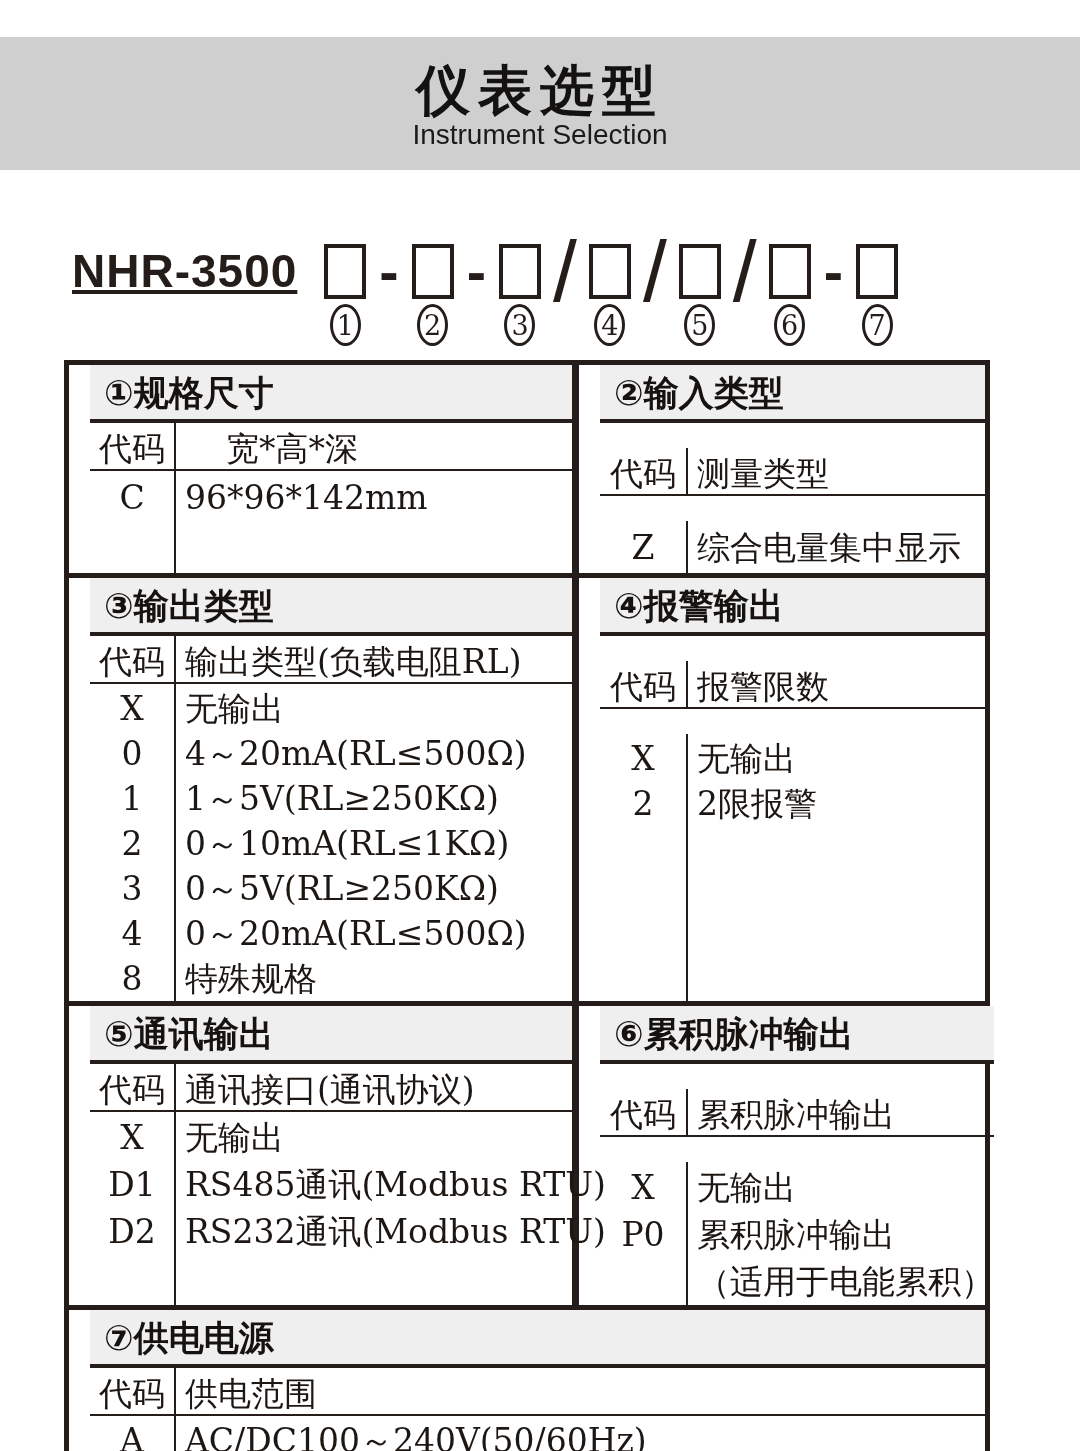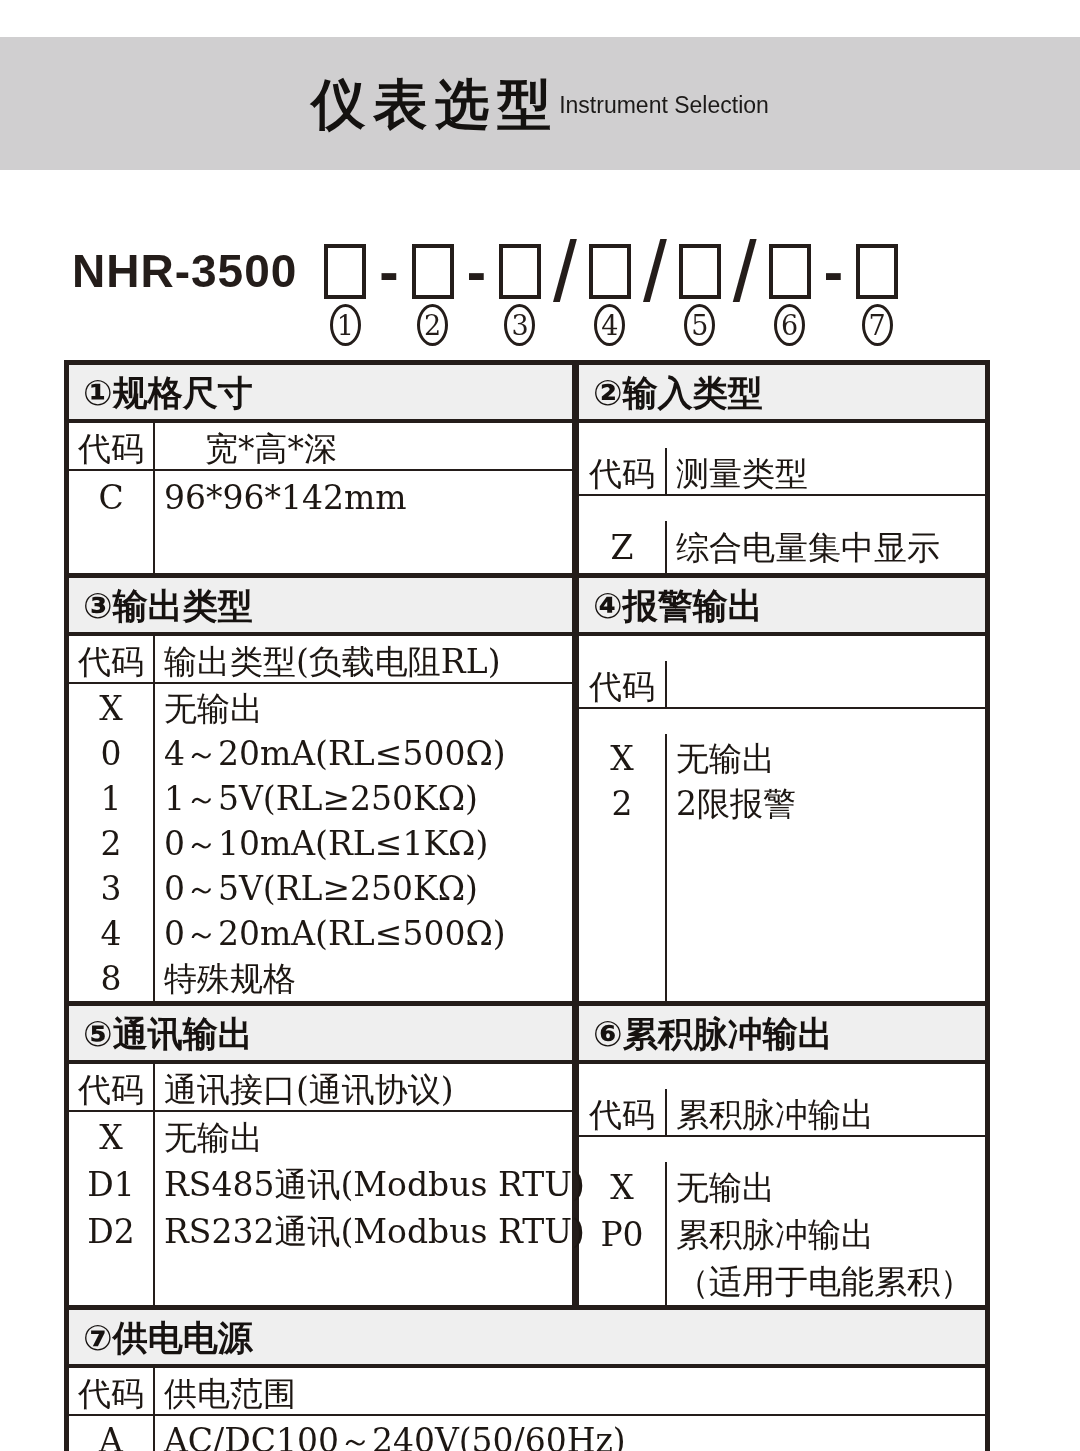--- a/index.html
+++ b/index.html
@@ -10,56 +10,56 @@
     --tfont:"Liberation Sans","DejaVu Sans",sans-serif;
     --bfont:"DejaVu Serif","Liberation Serif",serif;
   }
   *{box-sizing:border-box;margin:0;padding:0;}
   html,body{width:1080px;height:1451px;background:#ffffff;overflow:hidden;}
   body{font-family:var(--bfont);color:var(--text);}
 
   
   .banner{
     margin-top:37px;height:133px;width:1080px;background:var(--banner);
-    display:flex;flex-direction:row;align-items:center;justify-content:center;
+    display:flex;flex-direction:column;align-items:center;justify-content:center;
   }
   .banner-title{
     font-family:var(--tfont);font-weight:bold;font-size:54px;line-height:60px;
     letter-spacing:8px;color:#141210;
   }
   .banner-sub{
-    font-family:var(--tfont);font-size:23px;line-height:26px;color:#1c1a18;margin-top:2px;
+    font-family:var(--tfont);font-size:28px;line-height:26px;color:#1c1a18;margin-top:2px;
   }
 
   
   .model-row{
     margin:74px 0 0 72px;display:flex;align-items:flex-start;
   }
   .model-prefix{
     font-family:var(--tfont);font-weight:bold;font-size:46px;line-height:55px;
-    letter-spacing:1px;color:var(--ink);margin-right:16px;white-space:nowrap;
+    letter-spacing:1px;color:var(--ink);margin-right:16px;white-space:nowrap;text-decoration:underline;
   }
   .unit{display:flex;flex-direction:column;align-items:center;margin:0 11px;}
   .mbox{width:42px;height:55px;border:4px solid var(--ink);background:#fff;}
   .mcircle{
     margin-top:5px;width:31px;height:42px;border:3px solid var(--ink);border-radius:50%;
     display:flex;align-items:center;justify-content:center;
     font-family:var(--bfont);font-size:27px;color:var(--ink);
   }
   .sep{height:55px;display:flex;align-items:center;justify-content:center;color:var(--ink);}
   .sep-dash{font-family:var(--tfont);font-weight:900;font-size:58px;line-height:55px;margin:0 2px;}
   .sep-slash{font-family:var(--tfont);font-weight:400;font-size:86px;line-height:55px;margin:0 1px;}
 
   
   .big-table{
     margin:14px 0 0 64px;width:926px;border:5px solid var(--ink);background:#fff;
   }
   .pair{display:flex;border-bottom:5px solid var(--ink);}
   .pair:last-of-type{border-bottom:none;}
-  .half{display:flex;flex-direction:column;}
+  .half{display:flex;flex-direction:column;padding-left:21px;}
   .half-left{width:510px;border-right:7px solid var(--ink);}
   .half-right{flex:1;gap:25px;}
 
   .sec-title{
     height:58px;background:var(--secbg);border-bottom:4px solid var(--ink);
     font-family:var(--tfont);font-weight:bold;font-size:35px;line-height:56px;
     padding-left:14px;color:#161210;white-space:nowrap;
   }
   .sec-sub{display:flex;border-bottom:2px solid var(--ink);height:48px;}
   .sec-body{display:flex;flex:1;}
@@ -202,20 +202,21 @@
             <div class="body-line">0～5V(RL≥250KΩ)</div>
             <div class="body-line">0～20mA(RL≤500Ω)</div>
             <div class="body-line">特殊规格</div>
           </div>
       </div>
     </div>
     <div class="half half-right">
       <div class="sec-title">④报警输出</div>
       <div class="sec-sub">
         <div class="code-col sub-code">代码</div>
+        <div class="desc-col sub-desc">报警限数</div>
       </div>
       <div class="sec-body">
         <div class="code-col body-codes">
             <div class="body-line">X</div>
             <div class="body-line">2</div>
           </div>
         <div class="desc-col body-descs">
             <div class="body-line">无输出</div>
             <div class="body-line">2限报警</div>
           </div>

